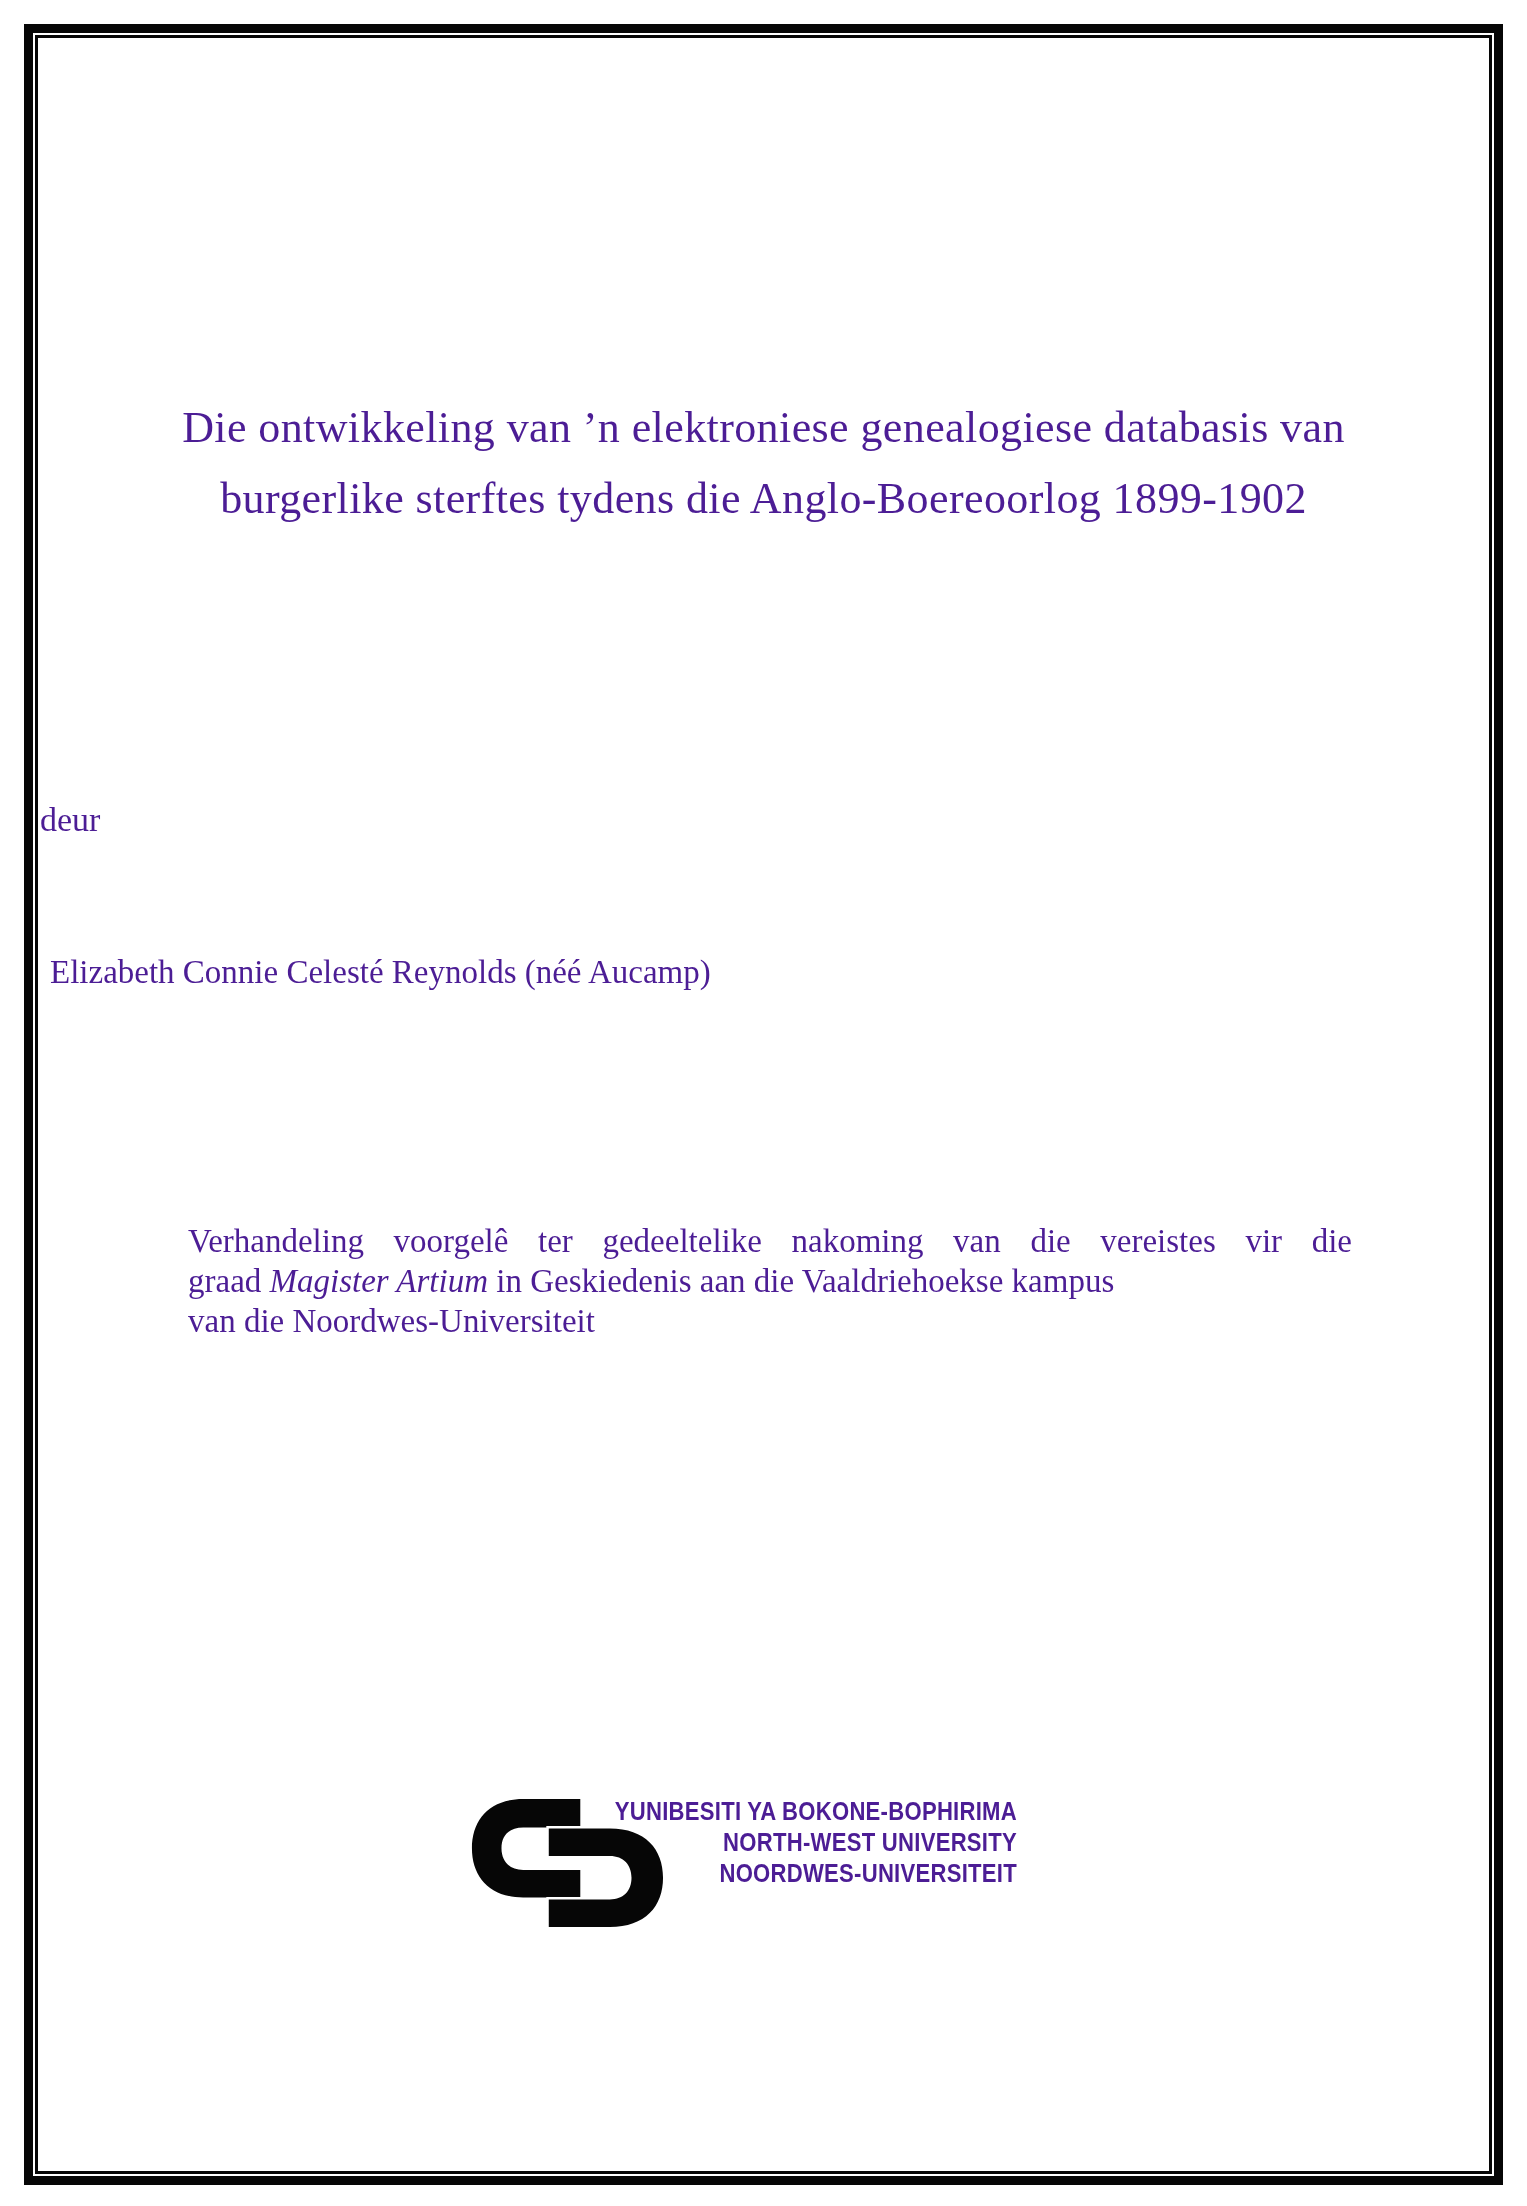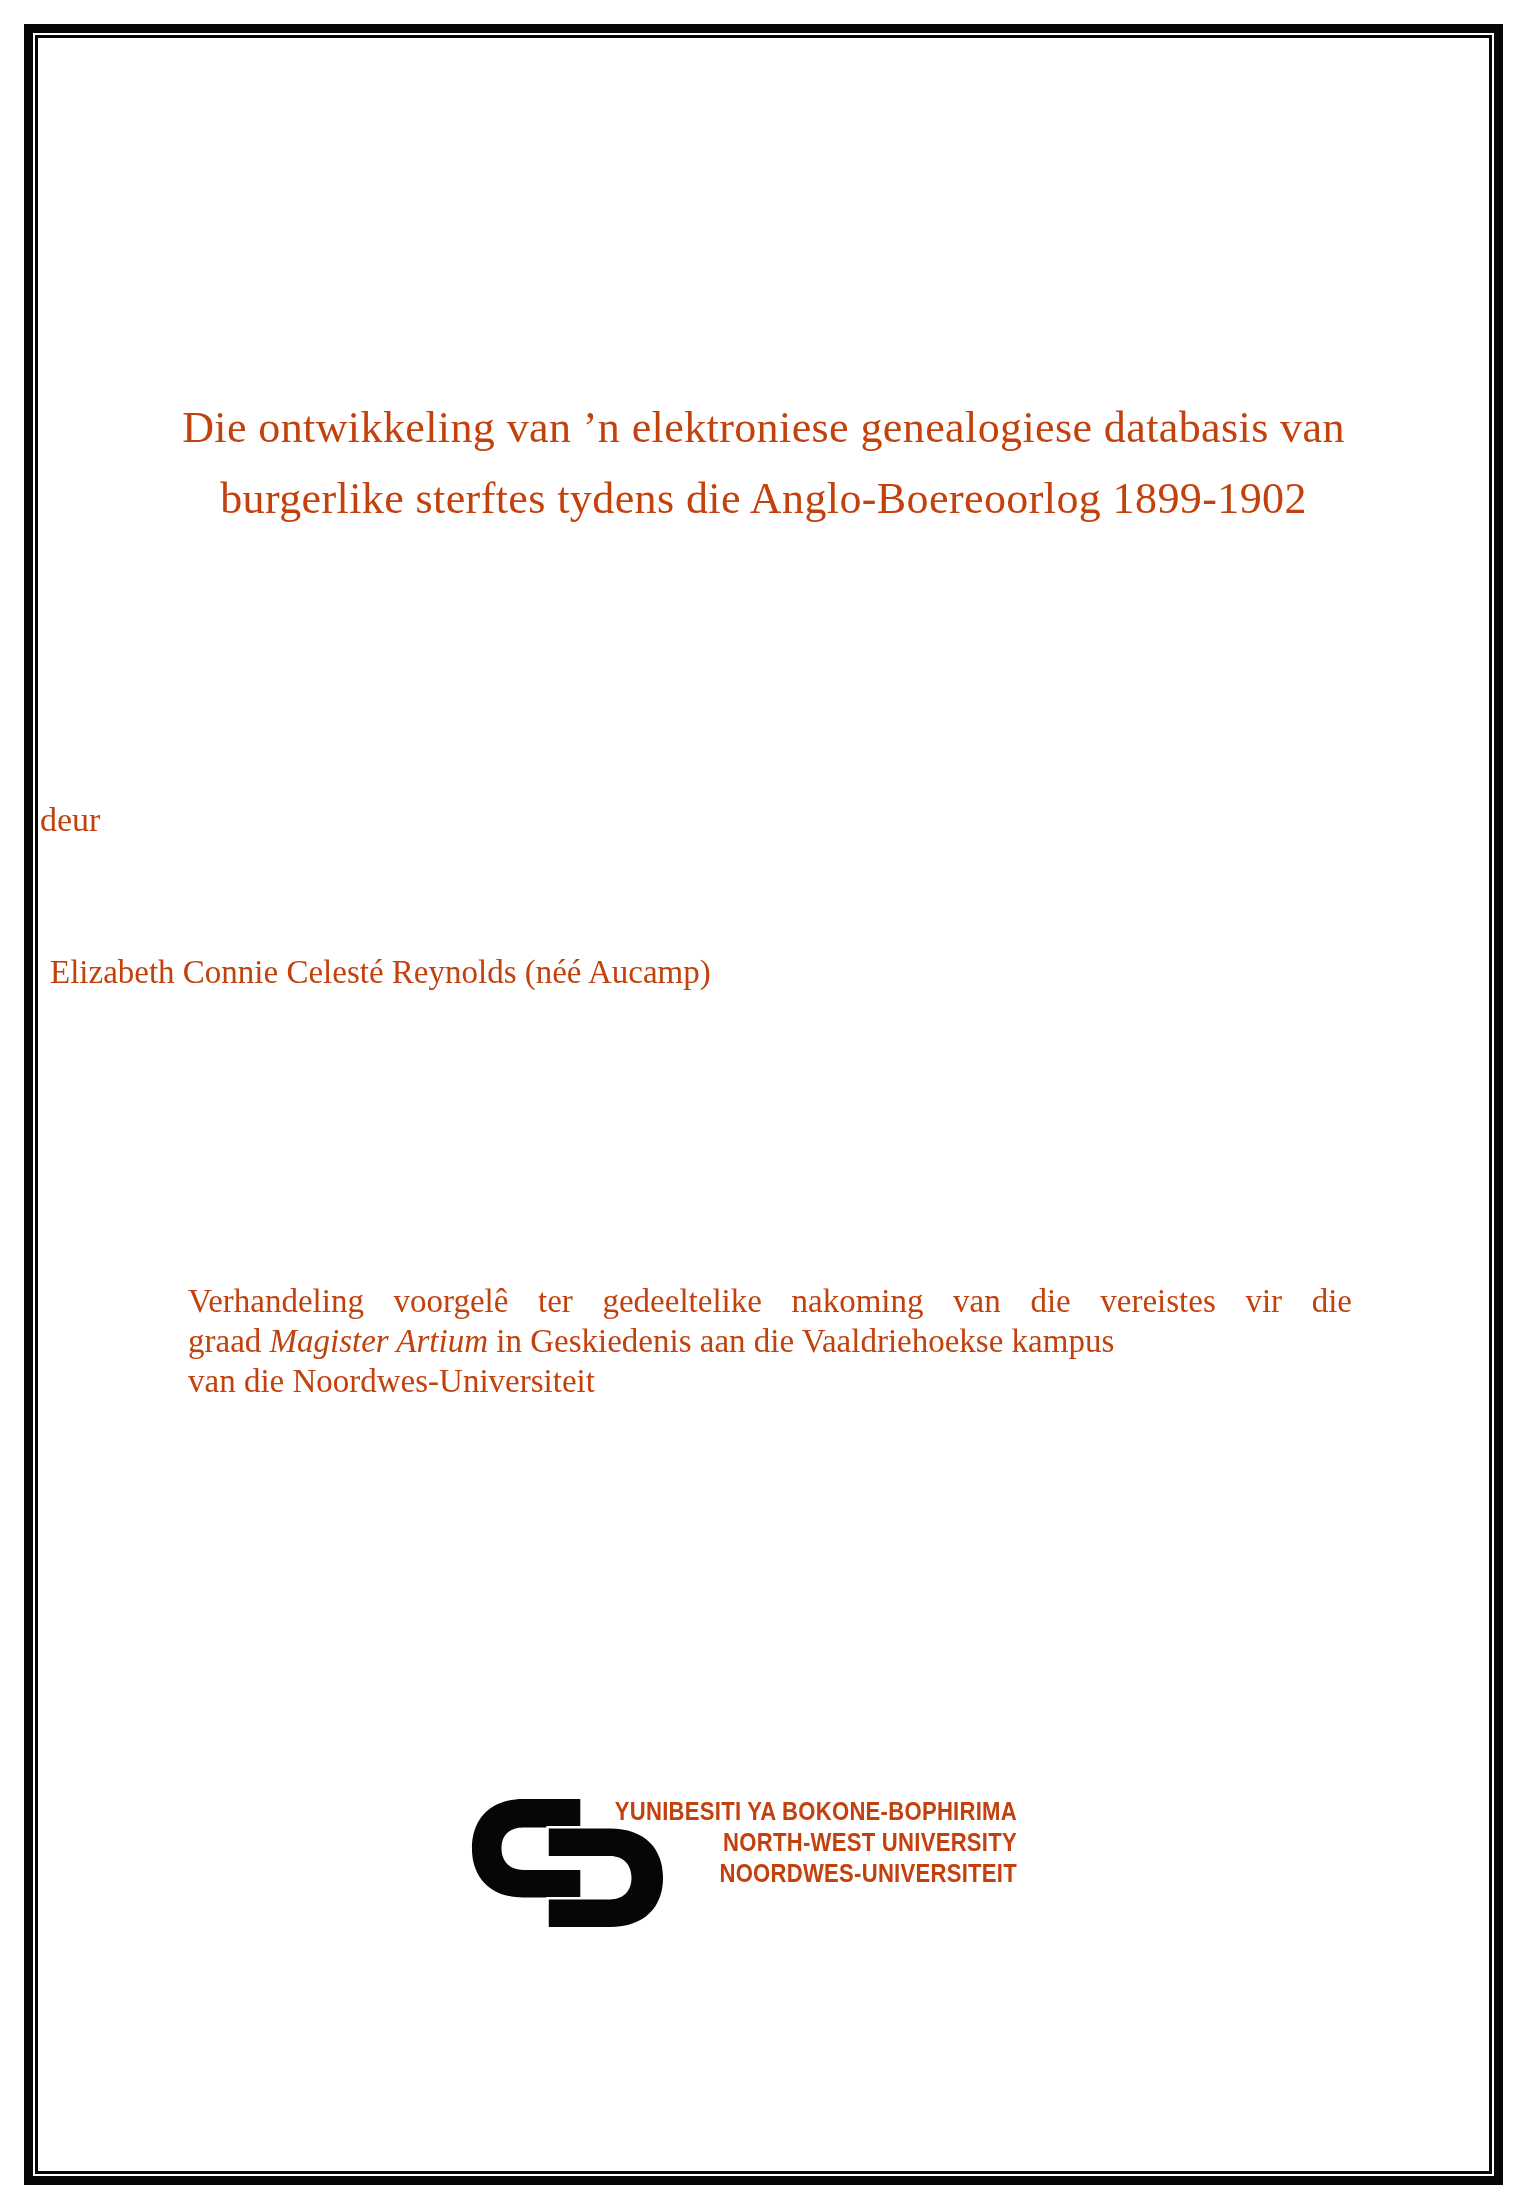--- a/index.html
+++ b/index.html
@@ -1,21 +1,21 @@
 <!DOCTYPE html>
 <html><head>
 <meta charset="utf-8">
 <style>
   html, body { margin: 0; padding: 0; background: #ffffff; }
   .canvas {
     position: relative;
     width: 1527px;
     height: 2206px;
     background: #ffffff;
-    color: #c2410c;
+    color: #4c1d95;
     font-family: "Liberation Serif", serif;
     overflow: hidden;
   }
   
   .frame-outer {
     position: absolute;
     left: 24px; top: 24px; right: 24px; bottom: 21px;
     border: 9px solid #060606;
   }
   .frame-inner {
@@ -40,21 +40,21 @@
     line-height: 40px;
   }
   .author {
     position: absolute;
     left: 50px; right: 0; top: 948px;
     font-size: 33px;
     line-height: 48px;
   }
   .statement {
     position: absolute;
-    left: 188px; top: 1281px;
+    left: 188px; top: 1221px;
     width: 1164px;
     font-size: 33px;
     line-height: 40px;
   }
   .statement .line-justify {
     text-align: justify;
     text-align-last: justify;
   }
   .statement .italic { font-style: italic; }
   .supervisor {

